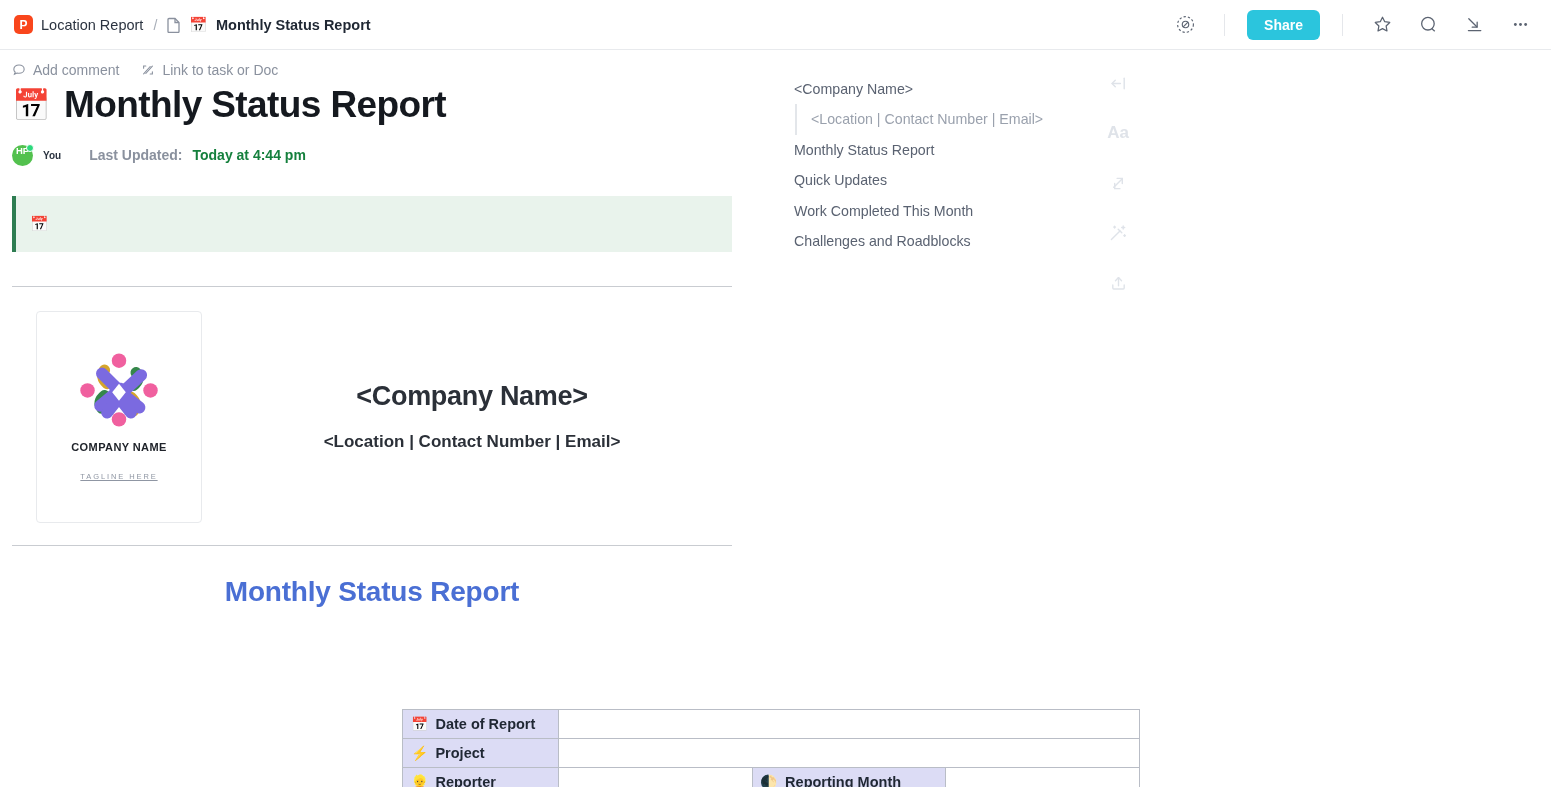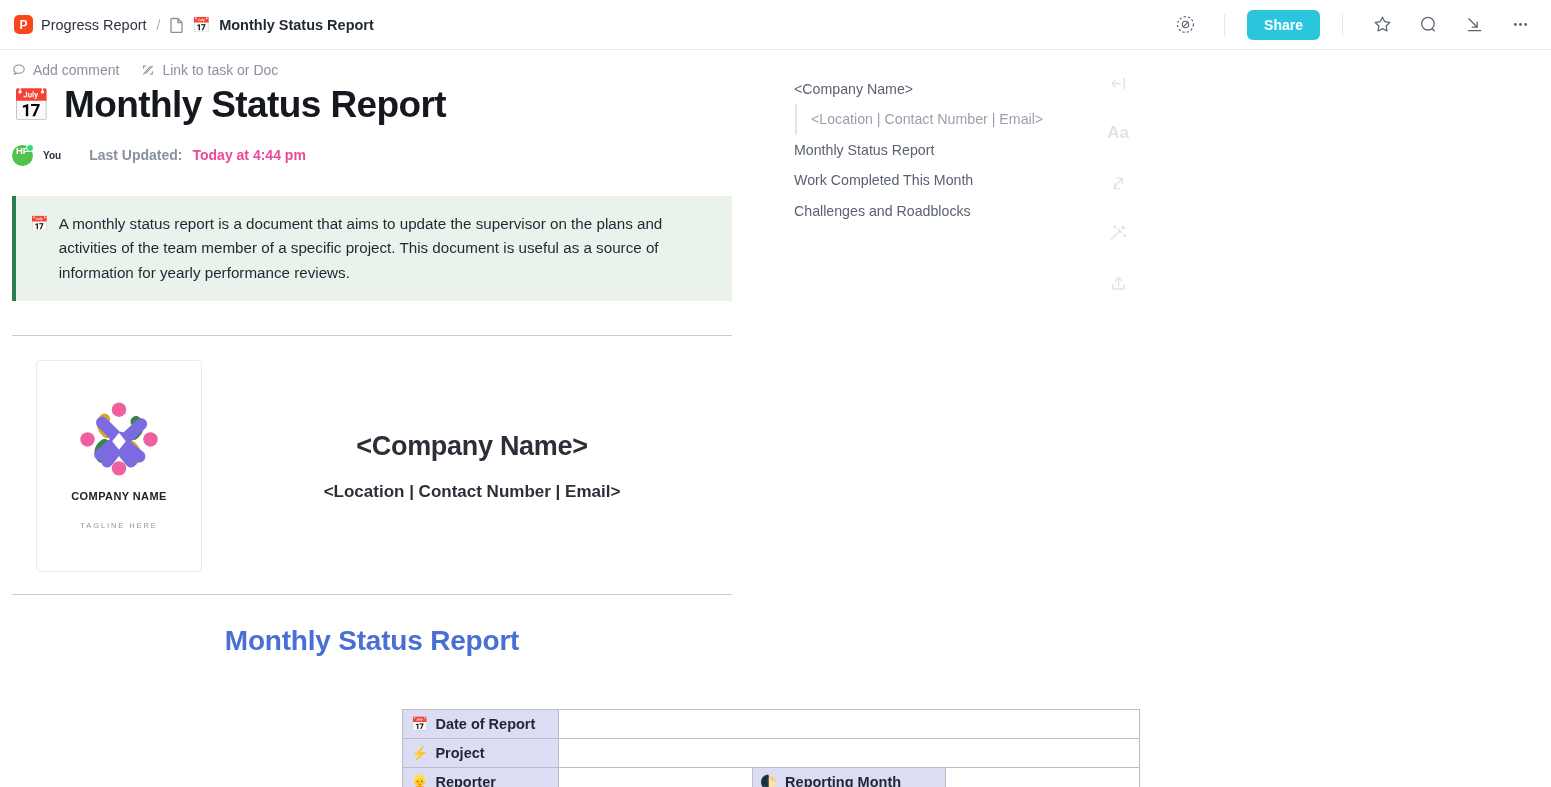--- a/index.html
+++ b/index.html
@@ -105,21 +105,21 @@
     font-size: 9.5px; font-weight: bold;
     display: flex; align-items: flex-start; justify-content: center;
   }
   .avatar .dot {
     position: absolute; right: -1px; top: -1px;
     width: 8px; height: 8px; border-radius: 50%;
     background: #2bd97c; border: 1.5px solid #fff;
   }
   .meta-you { font-size: 10px; font-weight: bold; color: #2b3340; }
   .meta-upd { font-size: 14px; color: #8a919e; margin-left: 18px; font-weight: bold; }
-  .meta-time { font-size: 14px; color: #ec4899; font-weight: bold; }
+  .meta-time { font-size: 14px; color: #15803d; font-weight: bold; }
 
   
   .callout {
     margin: 30px 0 0 12px;
     width: 720px;
     background: #e9f3ec;
     border-left: 4px solid #2e7d52;
     padding: 16px 18px 16px 14px;
     display: flex; gap: 10px;
   }
@@ -144,21 +144,21 @@
     display: flex; flex-direction: column;
     align-items: center; justify-content: center;
     flex: none; margin-left: 24px; background: #fff;
   }
   .logo-mark { width: 86px; height: 80px; }
   .logo-name {
     font-size: 11px; font-weight: bold; letter-spacing: 0.4px;
     color: #20242b; margin-top: 8px;
   }
   .logo-tag {
-    font-size: 7.5px; letter-spacing: 1.9px; color: #8f96a3; margin-top: 19px;
+    font-size: 7.5px; letter-spacing: 1.9px; color: #8f96a3; margin-top: 19px; text-decoration: underline;
   }
   .brand-text { flex: 1; text-align: center; padding-left: 10px; }
   .co-name {
     font-size: 27px; font-weight: bold; color: #2b3038; letter-spacing: -0.3px;
   }
   .co-sub {
     font-size: 17px; font-weight: bold; color: #2b3038; margin-top: 20px;
   }
 
   .hr2 {
@@ -208,21 +208,21 @@
     border-left: 2px solid #e3e6ea;
     margin-left: 1px;
   }
 </style>
 </head>
 <body>
 
 <div class="topbar">
   <div class="crumbs">
     <div class="app-badge">P</div>
-    <span class="crumb-text">Progress Report</span>
+    <span class="crumb-text">Location Report</span>
     <span class="crumb-sep">/</span>
     <span style="display:flex;align-items:center;color:#8a919e;">
       <svg width="14" height="16" viewBox="0 0 14 16" fill="none" stroke="currentColor" stroke-width="1.3">
         <path d="M2 1.5h6l4 4v9a1 1 0 0 1-1 1H2a1 1 0 0 1-1-1v-12a1 1 0 0 1 1-1z"></path>
         <path d="M8 1.5v4h4"></path>
       </svg>
     </span>
     <span class="doc-emoji">📅</span>
     <span class="crumb-doc">Monthly Status Report</span>
   </div>
@@ -303,21 +303,20 @@
         <span>HP</span>
         <span class="dot"></span>
       </div>
       <span class="meta-you">You</span>
       <span class="meta-upd">Last Updated:</span>
       <span class="meta-time">Today at 4:44 pm</span>
     </div>
 
     <div class="callout">
       <span class="c-emoji">📅</span>
-      <p>A monthly status report is a document that aims to update the supervisor on the plans and activities of the team member of a specific project. This document is useful as a source of information for yearly performance reviews.</p>
     </div>
 
     <div class="hr"></div>
 
     <div class="brand-row">
       <div class="logo-card">
         <svg class="logo-mark" viewBox="0 0 100 94">
           <circle cx="50" cy="9" r="8.5" fill="#f0609f"></circle>
           <circle cx="50" cy="78" r="8.5" fill="#f0609f"></circle>
           <circle cx="13" cy="44" r="8.5" fill="#f0609f"></circle>
@@ -345,20 +344,21 @@
     <div class="hr2"></div>
 
     <div class="blue-head">Monthly Status Report</div>
   </div>
 
   <div class="right-col">
     <div class="outline">
       <div class="out-item">&lt;Company Name&gt;</div>
       <div class="out-item sub">&lt;Location | Contact Number | Email&gt;</div>
       <div class="out-item">Monthly Status Report</div>
+      <div class="out-item">Quick Updates</div>
       <div class="out-item">Work Completed This Month</div>
       <div class="out-item">Challenges and Roadblocks</div>
     </div>
   </div>
 
   <div class="icon-rail">
     <div class="rail-ic">
       <svg width="19" height="19" viewBox="0 0 20 20" fill="none" stroke="currentColor" stroke-width="1.5" stroke-linecap="round">
         <path d="M12 10H3.5"></path>
           <path d="M6.6 6.6 3.2 10l3.4 3.4"></path>

